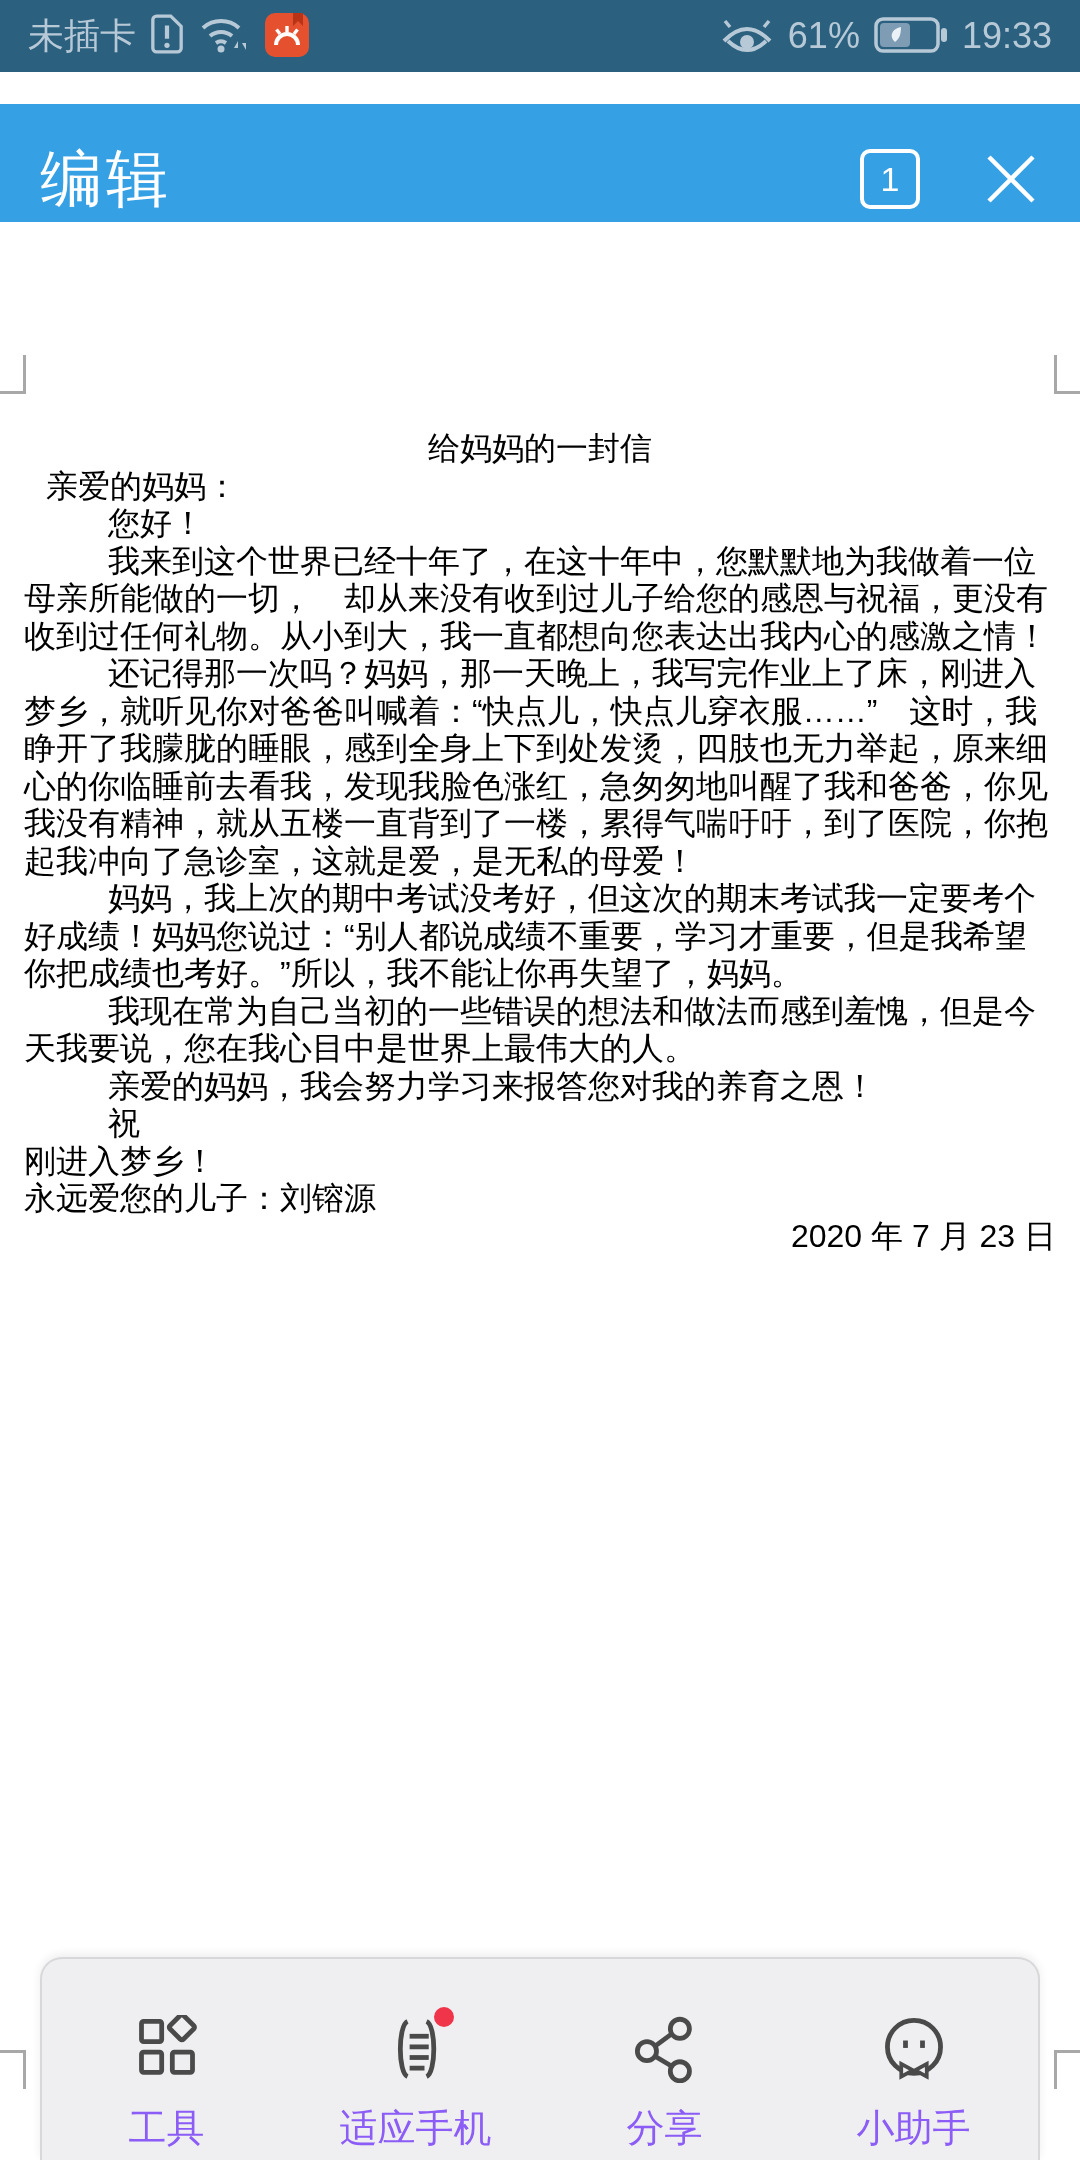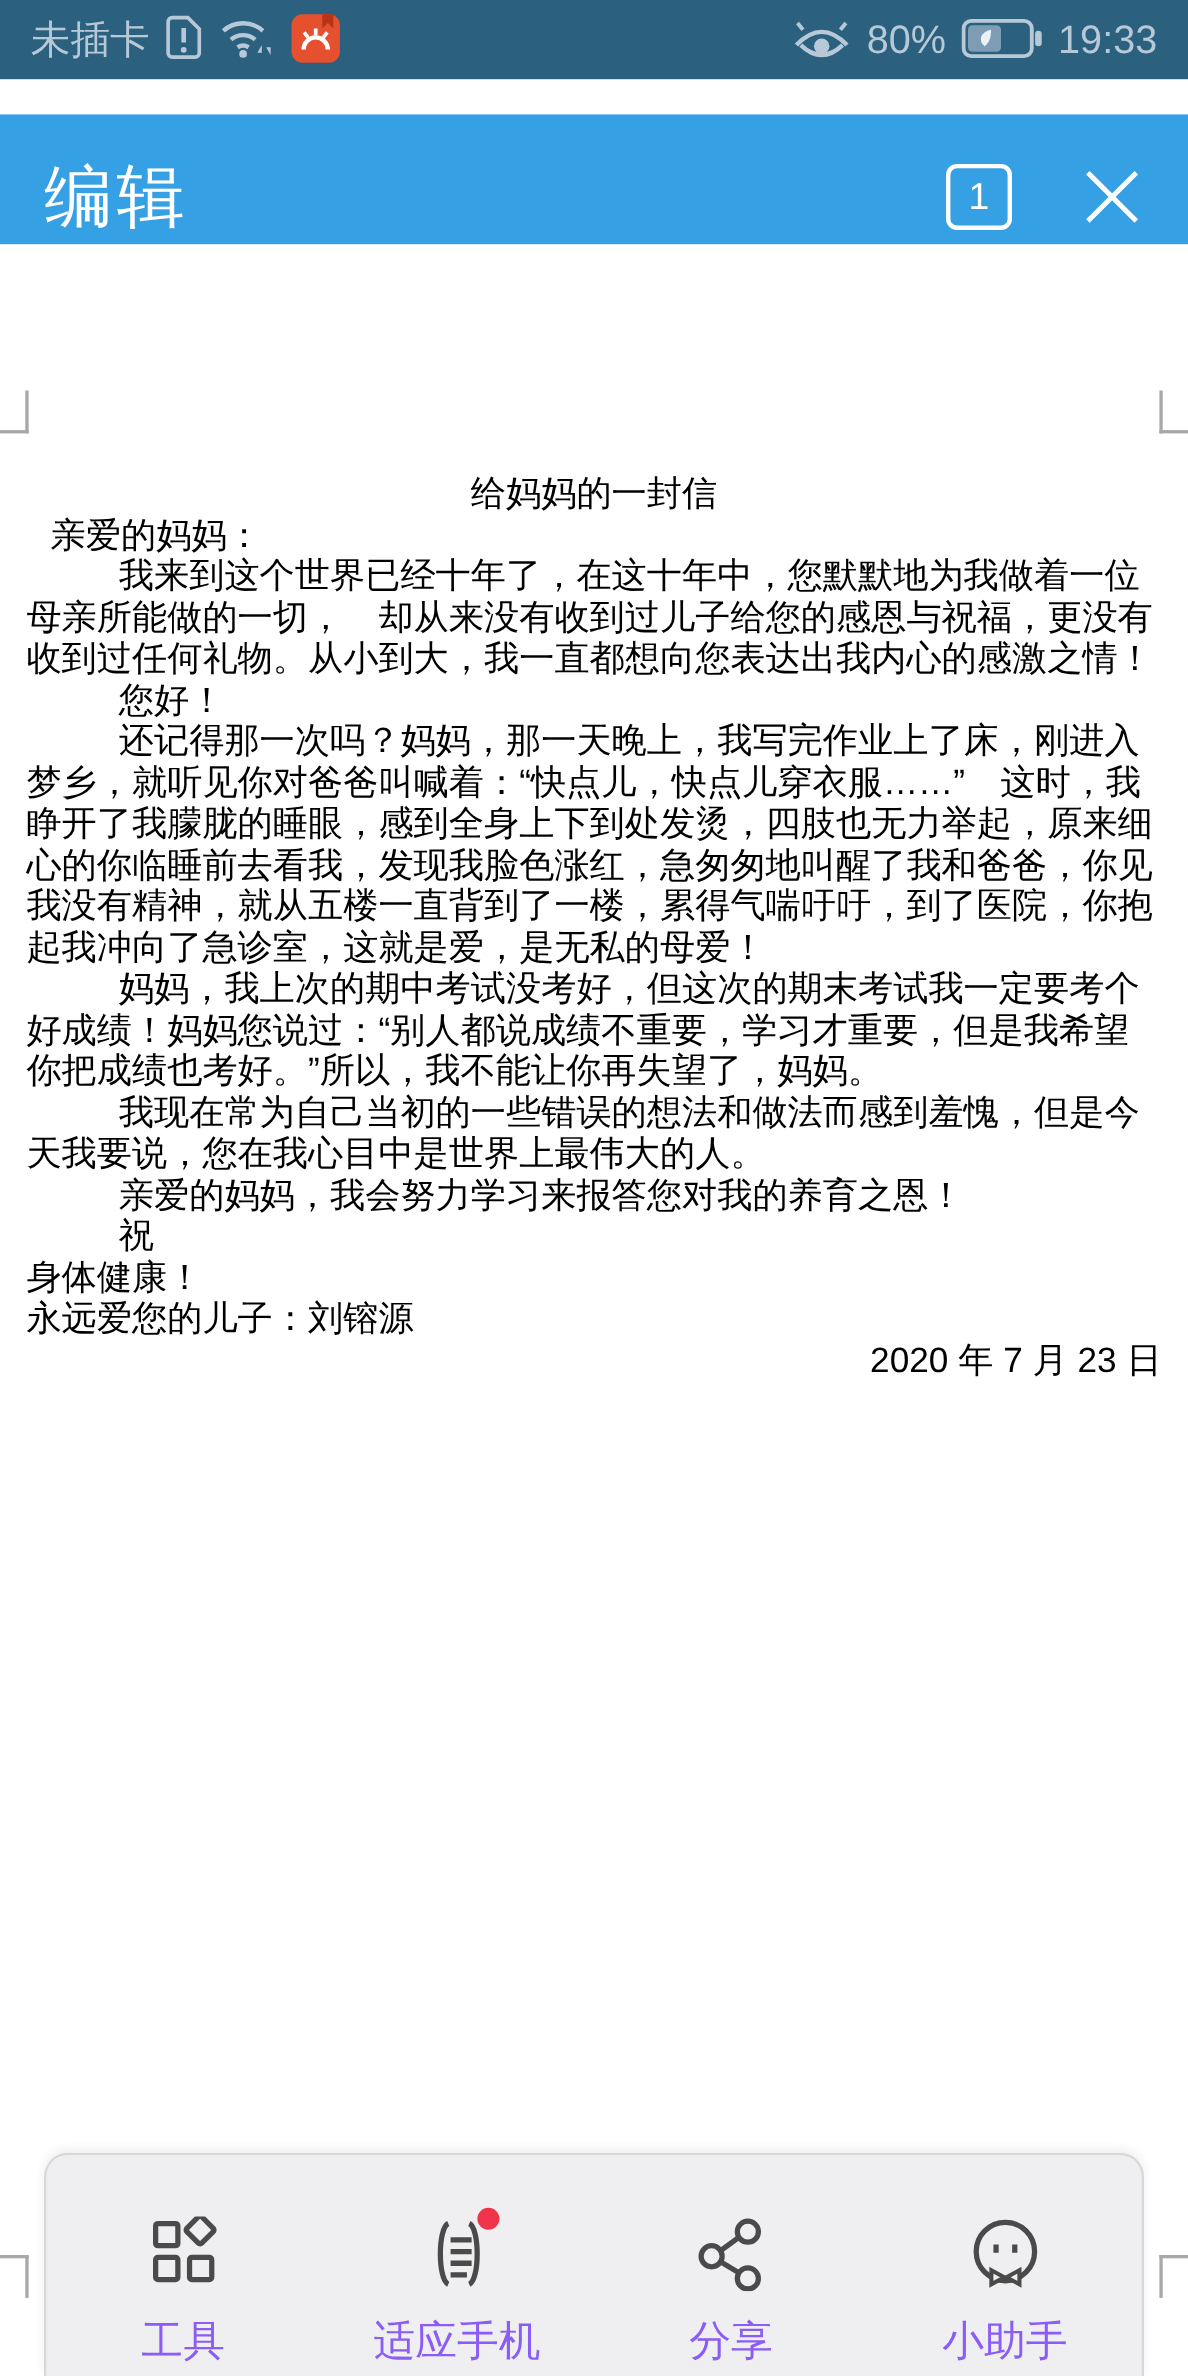--- a/index.html
+++ b/index.html
@@ -78,21 +78,21 @@
       </svg>
     </div>
     <div class="sb-right">
       <svg class="sb-ico" width="54" height="42" viewBox="0 0 54 42">
         <path d="M4 26 Q27 2 50 26" fill="none" stroke="#b7c9d7" stroke-width="4"></path>
         <path d="M8 26 Q27 44 46 26" fill="none" stroke="#b7c9d7" stroke-width="4"></path>
         <circle cx="27" cy="27" r="7" fill="#b7c9d7"></circle>
         <line x1="10" y1="12" x2="5" y2="6" stroke="#b7c9d7" stroke-width="3.5"></line>
         <line x1="44" y1="12" x2="49" y2="6" stroke="#b7c9d7" stroke-width="3.5"></line>
       </svg>
-      <span>80%</span>
+      <span>61%</span>
       <svg class="sb-ico" width="74" height="40" viewBox="0 0 74 40">
         <rect x="2" y="4" width="62" height="32" rx="7" fill="none" stroke="#b7c9d7" stroke-width="3.5"></rect>
         <rect x="6" y="8" width="30" height="24" rx="4" fill="#7e9cb3"></rect>
         <path d="M21 27 C15 22 17 14 27 12 C27 20 25 24 21 27 Z" fill="#eaf2f7"></path>
         <rect x="67" y="13" width="6" height="14" rx="3" fill="#b7c9d7"></rect>
       </svg>
       <span>19:33</span>
     </div>
   </div>
 
@@ -111,28 +111,28 @@
 
   <div class="doc">
     <div class="corner c-tl"></div>
     <div class="corner c-tr"></div>
     <div class="corner c-bl"></div>
     <div class="corner c-br"></div>
 
     <div class="letter">
       <p class="doc-title">给妈妈的一封信</p>
       <p class="salutation">亲爱的妈妈：</p>
+      <p class="para">您好！</p>
       <p class="para">我来到这个世界已经十年了，在这十年中，您默默地为我做着一位母亲所能做的一切，　却从来没有收到过儿子给您的感恩与祝福，更没有收到过任何礼物。从小到大，我一直都想向您表达出我内心的感激之情！</p>
-      <p class="para">您好！</p>
       <p class="para">还记得那一次吗？妈妈，那一天晚上，我写完作业上了床，刚进入梦乡，就听见你对爸爸叫喊着：“快点儿，快点儿穿衣服……”　这时，我睁开了我朦胧的睡眼，感到全身上下到处发烫，四肢也无力举起，原来细心的你临睡前去看我，发现我脸色涨红，急匆匆地叫醒了我和爸爸，你见我没有精神，就从五楼一直背到了一楼，累得气喘吁吁，到了医院，你抱起我冲向了急诊室，这就是爱，是无私的母爱！</p>
       <p class="para">妈妈，我上次的期中考试没考好，但这次的期末考试我一定要考个好成绩！妈妈您说过：“别人都说成绩不重要，学习才重要，但是我希望你把成绩也考好。”所以，我不能让你再失望了，妈妈。</p>
       <p class="para">我现在常为自己当初的一些错误的想法和做法而感到羞愧，但是今天我要说，您在我心目中是世界上最伟大的人。</p>
       <p class="para">亲爱的妈妈，我会努力学习来报答您对我的养育之恩！</p>
       <p class="para">祝</p>
-      <p>身体健康！</p>
+      <p>刚进入梦乡！</p>
       <p class="sig-line">永远爱您的儿子：刘镕源</p>
       <p class="date-line">2020 年 7 月 23 日</p>
     </div>
   </div>
 
   <div class="toolbar">
 
     <div class="tb-item">
       <div class="tb-ico-wrap">
         <svg width="68" height="68" viewBox="0 0 64 64">

